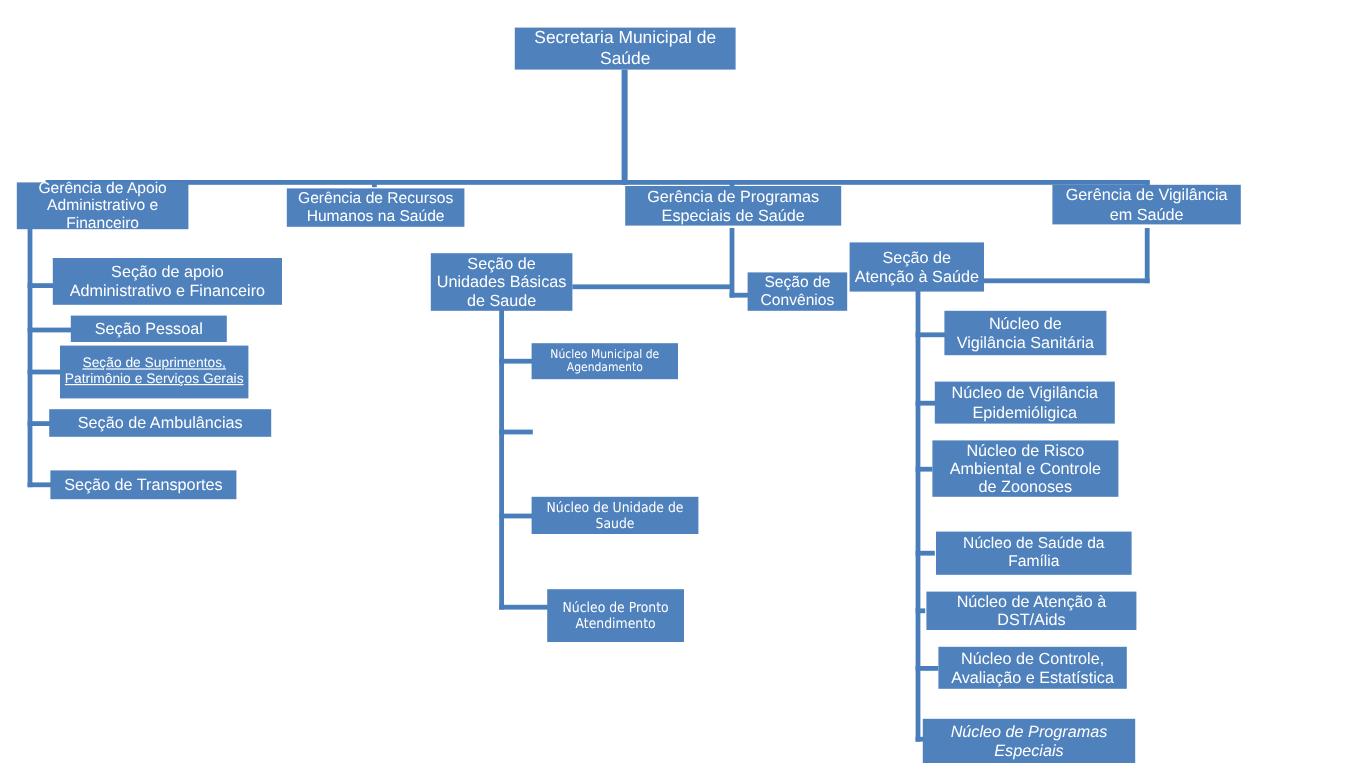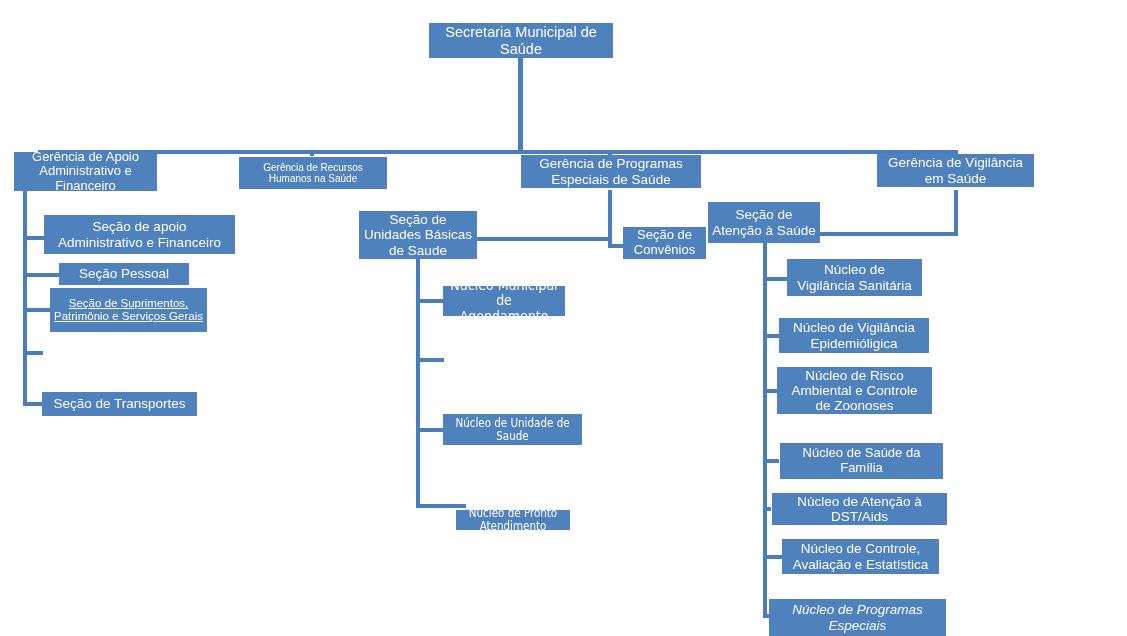--- a/index.html
+++ b/index.html
@@ -87,52 +87,53 @@
   <div class="conn" style="left:763px; top:555px; width:19px; height:4px;"></div>
   <div class="conn" style="left:763px; top:614px; width:9px; height:4px;"></div>
 
   <div class="node" style="left:429px; top:23px; width:184px; height:35px; font-size:14.5px;">Secretaria Municipal  de
 Saúde</div>
 
   <div class="node" style="left:14px; top:152px; width:143px; height:39px; font-size:13px;">Gerência de Apoio
 Administrativo  e
 Financeiro</div>
 
-  <div class="node" style="left:239px; top:157px; width:148px; height:32px; font-size:10px;">Gerência de Recursos
+  <div class="node" style="left:239px; top:157px; width:148px; height:32px; font-size:13px;">Gerência de Recursos
 Humanos na Saúde</div>
 
   <div class="node" style="left:521px; top:155px; width:180px; height:33px; font-size:13.5px;">Gerência de Programas
 Especiais de Saúde</div>
 
   <div class="node" style="left:877px; top:154px; width:157px; height:33px; font-size:13.5px;">Gerência de Vigilância
 em Saúde</div>
 
   <div class="node" style="left:44px; top:215px; width:191px; height:39px; font-size:13.5px;">Seção de apoio
 Administrativo  e Financeiro</div>
 
   <div class="node" style="left:59px; top:263px; width:130px; height:22px; font-size:13.5px;">Seção Pessoal</div>
 
   <div class="node" style="left:50px; top:288px; width:157px; height:44px; font-size:11.5px;text-decoration:underline;">Seção de  Suprimentos,
 Patrimônio e Serviços Gerais</div>
 
+  <div class="node" style="left:41px; top:341px; width:185px; height:23px; font-size:13.5px;">Seção de Ambulâncias</div>
 
   <div class="node" style="left:42px; top:392px; width:155px; height:24px; font-size:13.5px;">Seção de Transportes</div>
 
   <div class="node" style="left:359px; top:211px; width:118px; height:48px; font-size:13.5px;">Seção de
 Unidades  Básicas
 de Saude</div>
 
-  <div class="node cond" style="left:443px; top:286px; width:122px; height:30px; font-size:14px;">Núcleo Municipal de
+  <div class="node cond" style="left:443px; top:286px; width:122px; height:30px; font-size:10px;">Núcleo Municipal de
 Agendamento</div>
 
 
   <div class="node cond" style="left:443px; top:414px; width:139px; height:31px; font-size:11.5px;">Núcleo de  Unidade de
 Saude</div>
 
-  <div class="node cond" style="left:456px; top:510px; width:114px; height:20px; font-size:11.5px;">Núcleo de Pronto
+  <div class="node cond" style="left:456px; top:491px; width:114px; height:44px; font-size:11.5px;">Núcleo de Pronto
 Atendimento</div>
 
   <div class="node" style="left:623px; top:227px; width:83px; height:32px; font-size:13px;">Seção de
 Convênios</div>
 
   <div class="node" style="left:708px; top:202px; width:112px; height:41px; font-size:13.5px;">Seção  de
 Atenção à Saúde</div>
 
   <div class="node" style="left:787px; top:259px; width:135px; height:37px; font-size:13.5px;">Núcleo de
 Vigilância  Sanitária</div>

